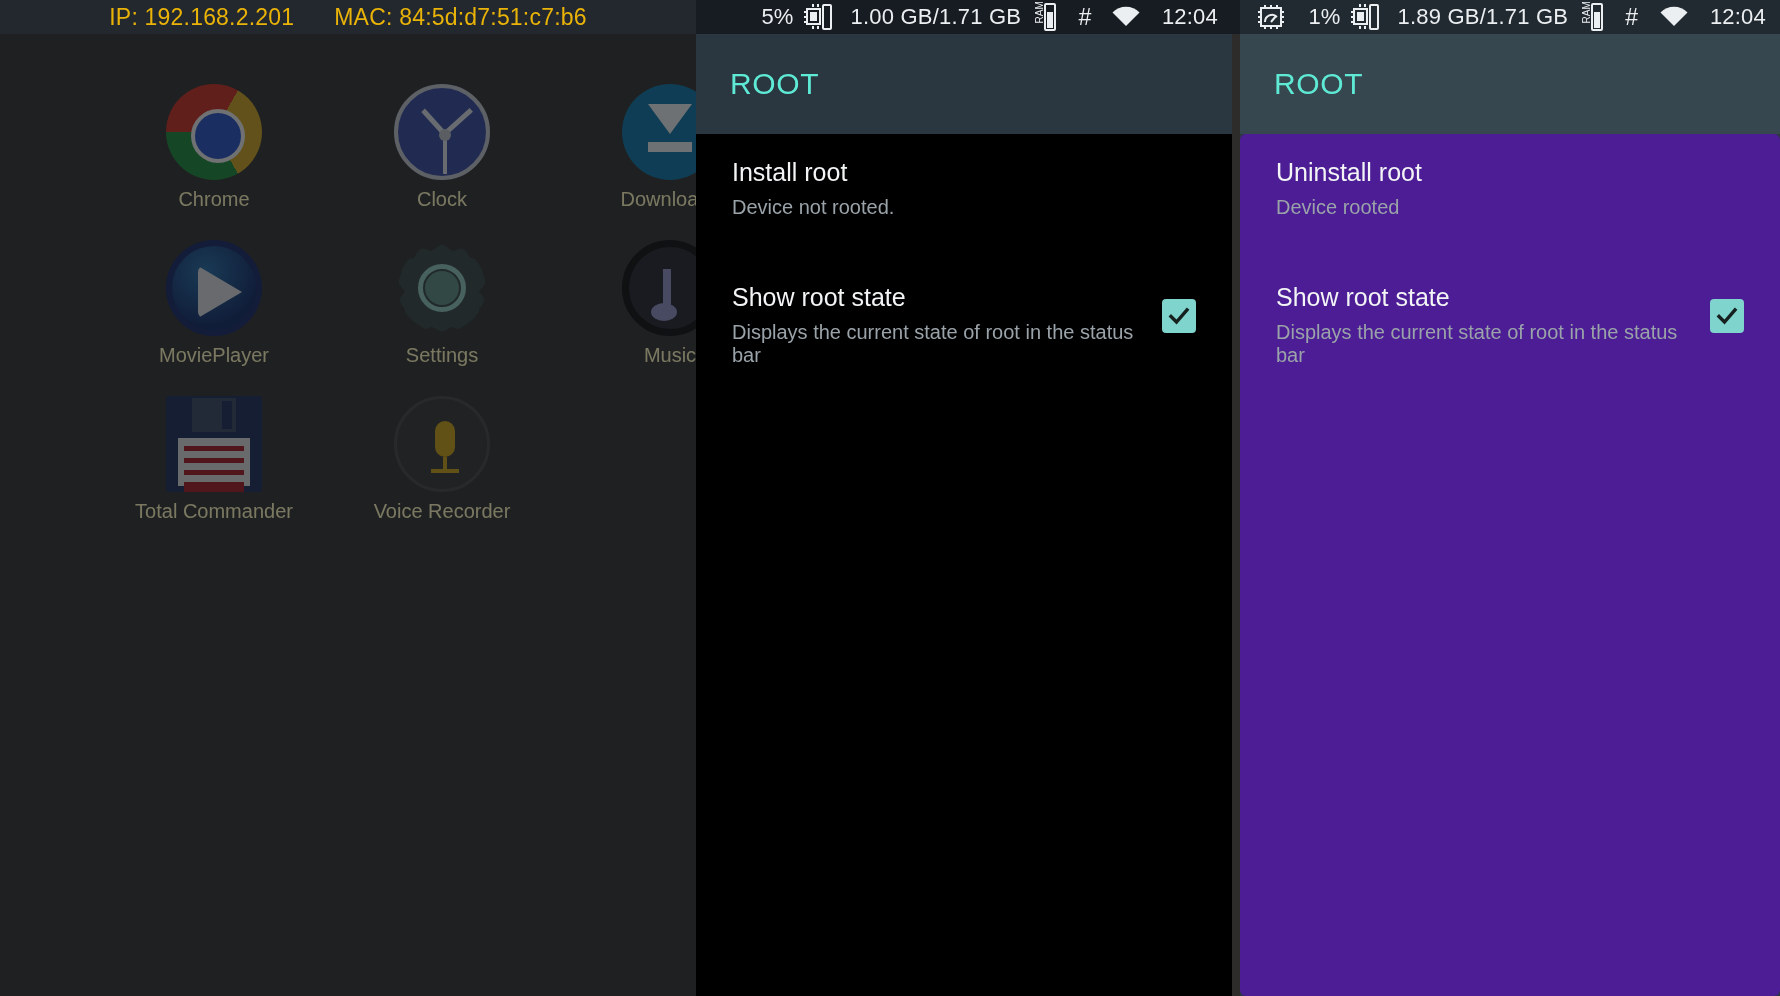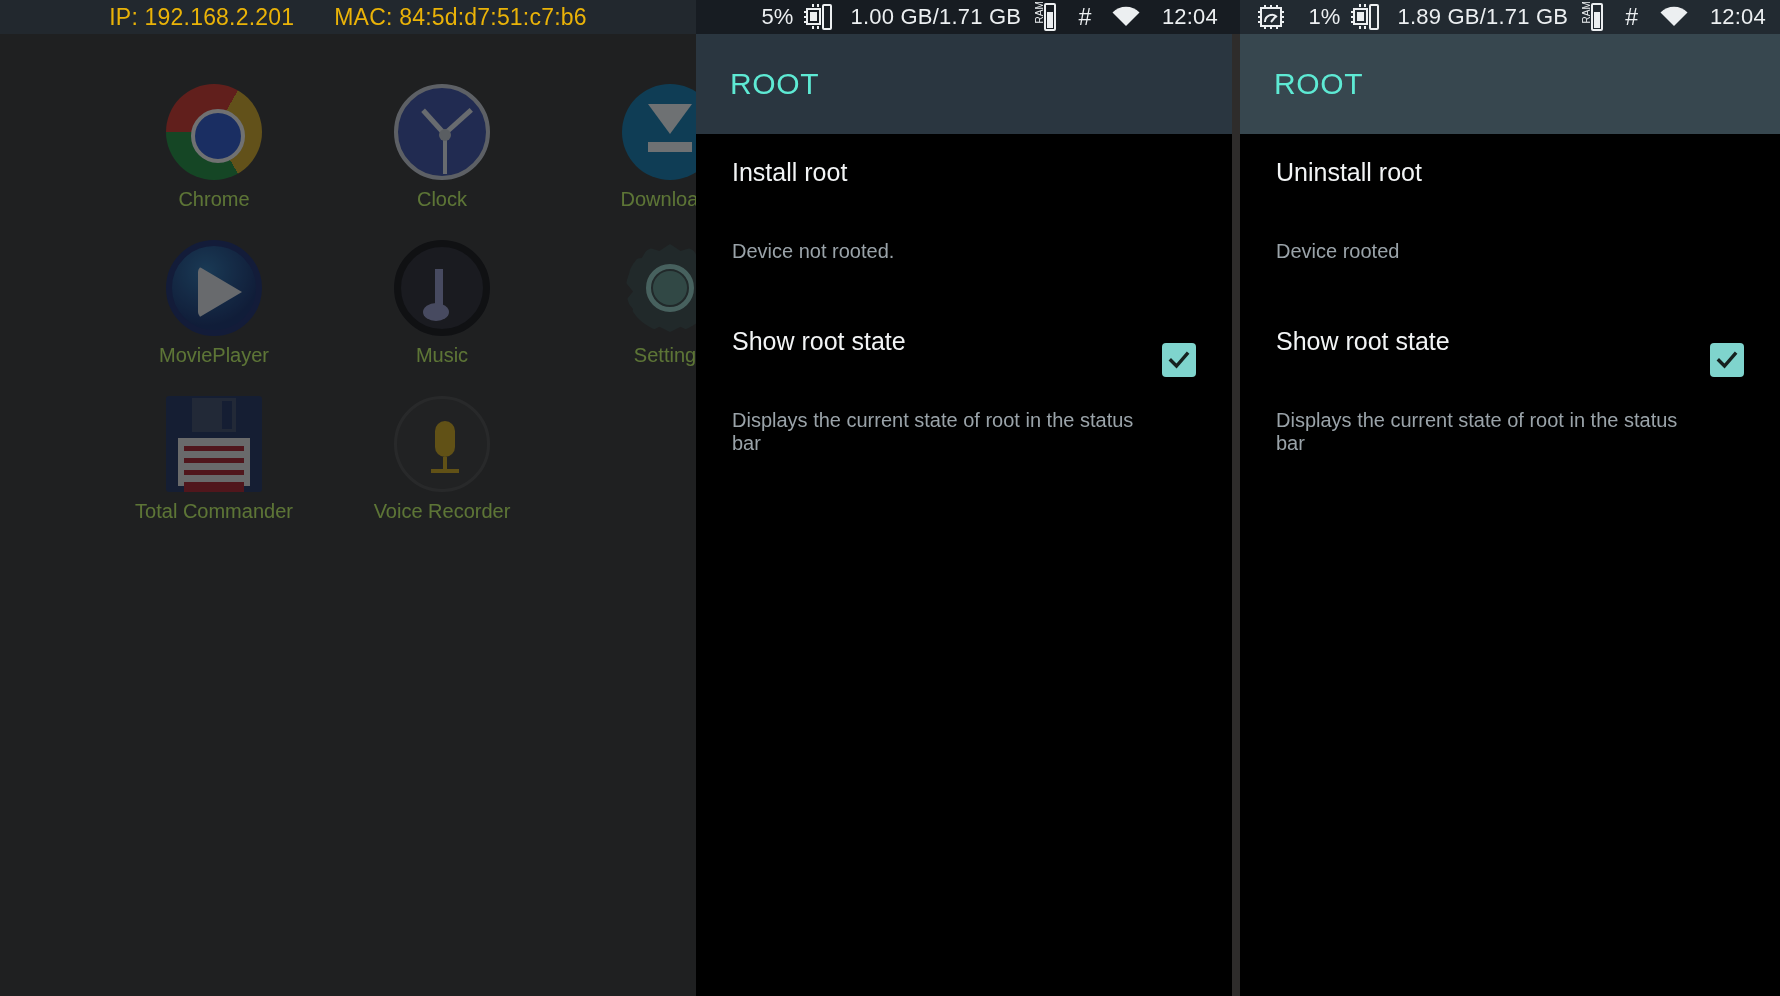--- a/index.html
+++ b/index.html
@@ -17,21 +17,21 @@
   #launcher-statusbar .sb-text { color:#eab308; font-size:23px; letter-spacing:.2px; }
 
   #launcher-body { position:absolute; left:0; top:34px; width:696px; height:962px;
               background:#363636; }
 
   .app-grid { position:absolute; left:100px; top:50px; width:780px;
               display:flex; flex-wrap:wrap; }
   .app-cell { width:228px; height:156px; display:flex; flex-direction:column;
               align-items:center; justify-content:flex-start; }
   .app-icon { width:96px; height:96px; position:relative; }
-  .app-label { margin-top:8px; font-size:20px; color:#bef264; white-space:nowrap; }
+  .app-label { margin-top:8px; font-size:20px; color:#fef9c3; white-space:nowrap; }
 
   
   #launcher-dim { position:absolute; left:0; top:34px; width:696px; height:962px;
               background:rgba(12,14,16,0.55); pointer-events:none; }
 
   
   .ic-chrome { border-radius:50%; background:
       conic-gradient(from -90deg, #c8342a 0deg 120deg, #c9a227 120deg 240deg, #1f8a3f 240deg 360deg); }
   .ic-chrome::after { content:""; position:absolute; left:26%; top:26%;
       width:48%; height:48%; border-radius:50%; background:#2a56c6; border:4px solid #e8e8e8; }
@@ -110,36 +110,36 @@
   .panel-header { position:absolute; left:0; right:0; top:34px; height:100px;
       display:flex; align-items:center; }
   .panel-title { font-size:30px; color:#5eead4; letter-spacing:.6px; }
 
   .panel-body { position:absolute; left:0; right:0; top:134px; bottom:0; }
 
   .pref-row { display:flex; align-items:flex-start; justify-content:space-between;
       padding:24px 36px 12px 36px; }
   .pref-texts { display:flex; flex-direction:column; gap:9px; }
   .pref-title { font-size:25px; color:#f2f4f5; }
-  .pref-summary { font-size:20px; color:#9aa3a9;margin-top:44px; }
+  .pref-summary { font-size:20px; color:#9aa3a9; }
 
   .checkbox { width:34px; height:34px; border-radius:4px; background:#7fd4cd;
       display:flex; align-items:center; justify-content:center; flex:none; margin-top:16px; }
   .checkbox svg { display:block; }
 
   
   #panel-mid { left:696px; width:536px; background:#1d242b; }
   #panel-mid .panel-header { background:#2a3640; padding-left:34px; }
   #panel-mid .panel-body { background:#000000; }
   #panel-mid .panel-statusbar { background:#171c22; }
 
   
   #panel-right { left:1240px; width:540px; background:#2b3740; }
   #panel-right .panel-header { background:#37474f; padding-left:34px; }
-  #panel-right .panel-body { background:#000000; }
+  #panel-right .panel-body { background:#4c1d95;border-radius:6px; }
   #panel-right .panel-statusbar { background:#222a31; }
 
   
   #panel-divider { position:absolute; left:1232px; top:0; width:8px; height:996px;
       background:#2e2c2b; }
   #panel-divider-top { position:absolute; left:1232px; top:0; width:8px; height:34px;
       background:#171c22; }
 
   
   .chip { width:26px; height:30px; position:relative; }
@@ -205,34 +205,34 @@
 
 
         <div class="app-cell">
           <div class="app-icon ic-movie">
             <div class="tri"></div>
           </div>
           <div class="app-label">MoviePlayer</div>
         </div>
 
         <div class="app-cell">
-          <div class="app-icon ic-music">
-            <div class="note"></div>
-              <div class="head"></div>
-          </div>
-          <div class="app-label">Music</div>
-        </div>
-
-        <div class="app-cell">
           <div class="app-icon ic-settings">
             <div class="gear"></div>
               <div class="ring"></div>
               <div class="core"></div>
           </div>
           <div class="app-label">Settings</div>
+        </div>
+
+        <div class="app-cell">
+          <div class="app-icon ic-music">
+            <div class="note"></div>
+              <div class="head"></div>
+          </div>
+          <div class="app-label">Music</div>
         </div>
 
         <div class="app-cell">
           <div class="app-icon ic-floppy">
             <div class="shutter"></div>
               <div class="slot"></div>
               <div class="label"></div>
             <div class="line l1"></div>
               <div class="line l2"></div>
               <div class="line l3"></div>

